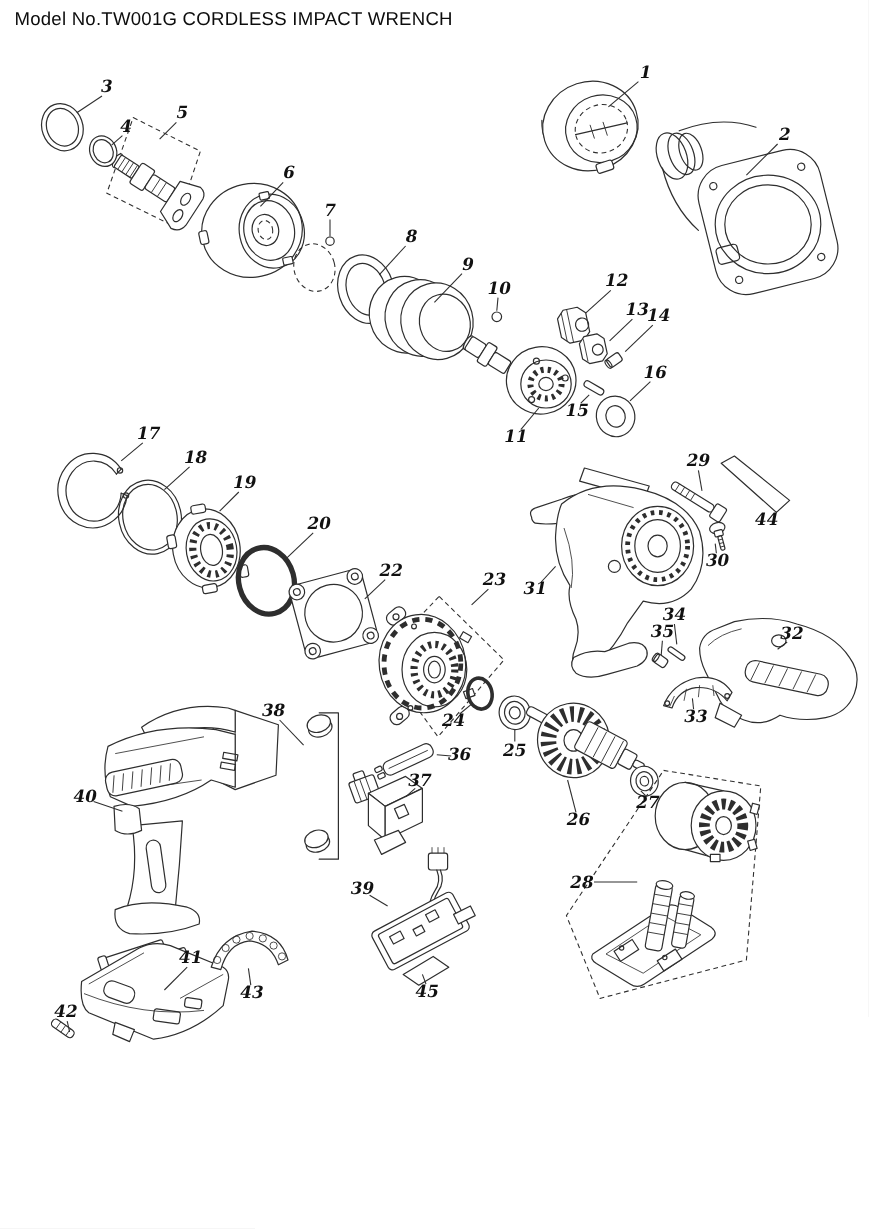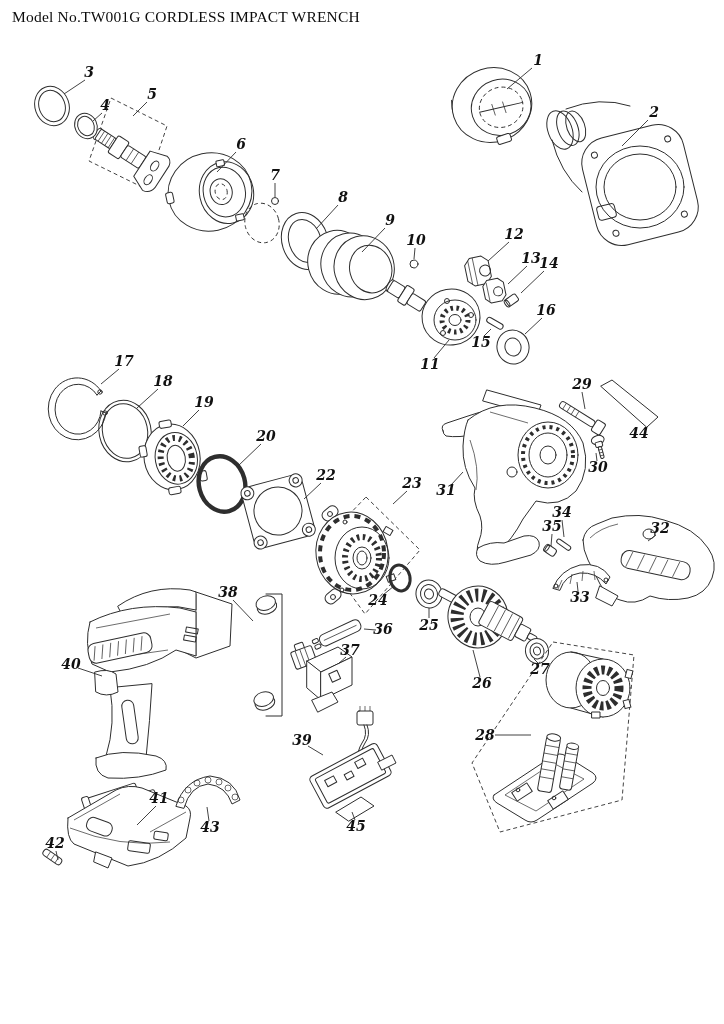--- a/index.html
+++ b/index.html
@@ -1,20 +1,20 @@
 <!DOCTYPE html>
 <html style="--line: #2e2e2e; --label: #111111; --bg: #ffffff;"><head>
 <meta charset="utf-8">
 <style>
   :root{ --line:#2e2e2e; --label:#111111; --bg:#ffffff; }
   html,body{margin:0;padding:0;background:#e8e8e8;}
   .page{position:relative;width:724px;height:1024px;background:var(--bg);overflow:hidden;
         font-family:"Liberation Sans",sans-serif;}
   .title{position:absolute;left:12px;top:8px;font-size:15.5px;color:#0c0c0c;letter-spacing:.2px;
-         font-family:Liberation Serif, serif;}
+         font-family:Liberation Sans, sans-serif;}
   svg{position:absolute;left:0;top:0;}
   .s{fill:none;stroke:var(--line);stroke-width:1;stroke-linecap:round;stroke-linejoin:round;}
   .f{fill:#fff;stroke:var(--line);stroke-width:1;stroke-linecap:round;stroke-linejoin:round;}
   .d{fill:none;stroke:var(--line);stroke-width:.9;stroke-dasharray:4 3;stroke-linejoin:round;}
   .h{fill:none;stroke:var(--line);stroke-width:.7;}
   .t4{stroke-width:4.4;}
   .t3{stroke-width:3;}
   .teeth{fill:none;stroke:var(--line);}
   .plabel{font-family:"DejaVu Serif",serif;font-style:italic;font-weight:600;font-size:14px;
           fill:var(--label);text-anchor:middle;dominant-baseline:middle;}

